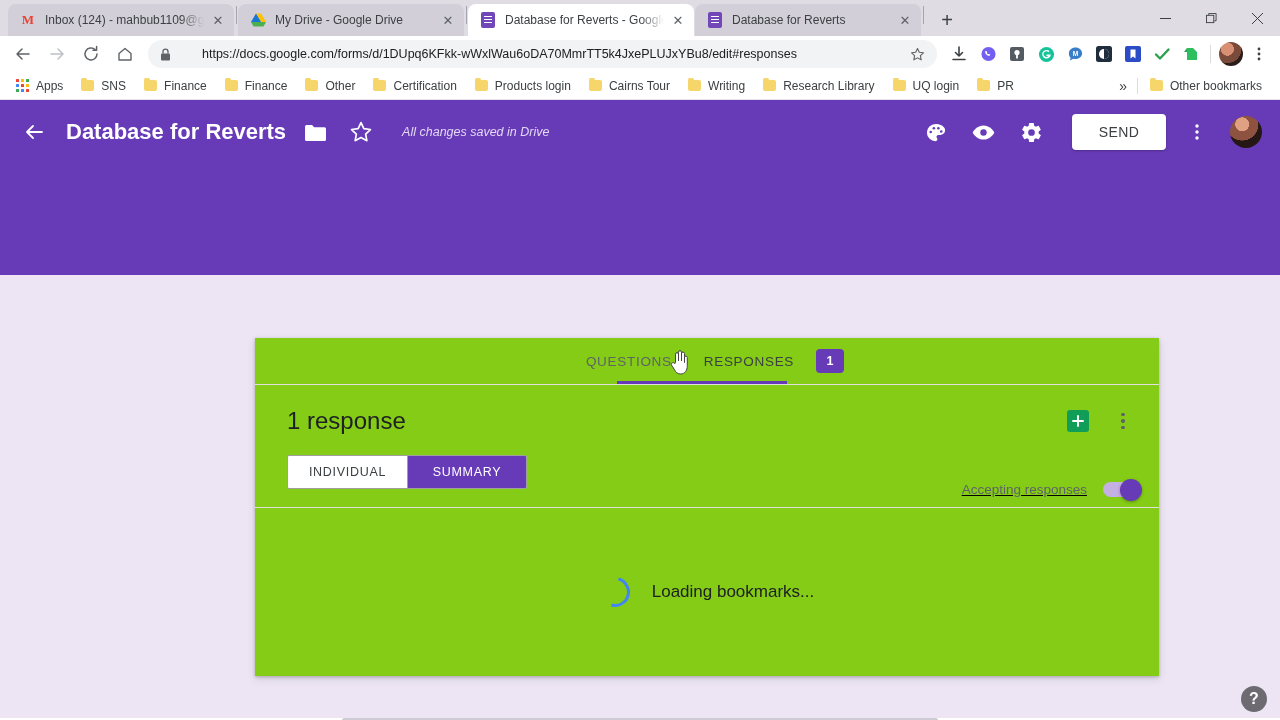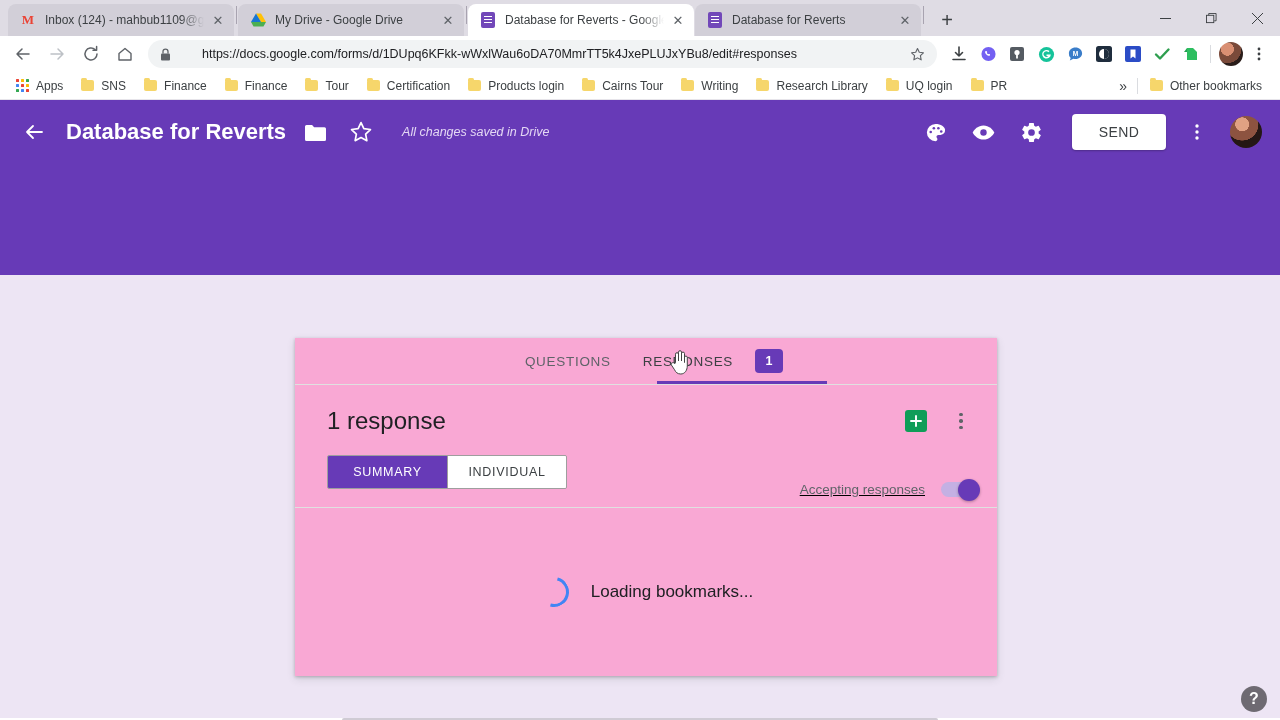--- a/index.html
+++ b/index.html
@@ -158,22 +158,22 @@
     display: flex; align-items: center; justify-content: center;
     box-shadow: 0 1px 2px rgba(0,0,0,.25);
   }
   .avatar-lg {
     width: 32px; height: 32px; border-radius: 50%; margin-left: 16px; flex: 0 0 32px;
     background: radial-gradient(circle at 38% 26%, #e0a183 0 22%, #8d5340 23% 52%, #241715 53% 100%);
   }
 
   
   .card {
-    position: absolute; left: 255px; top: 238px; width: 702px;
-    background: #f9a8d4; box-shadow: 0 1px 3px rgba(60,64,67,.3), 0 3px 8px rgba(60,64,67,.15); margin-left: 40px;
+    position: absolute; left: 255px; top: 238px; width: 904px;
+    background: #84cc16; box-shadow: 0 1px 3px rgba(60,64,67,.3), 0 3px 8px rgba(60,64,67,.15);
   }
   .tabs {
     height: 46px; display: flex; align-items: center; justify-content: center;
     position: relative;
   }
   .tabitem {
     font-size: 13.5px; letter-spacing: .7px; color: #5f6368;
     padding: 0 16px; height: 46px; display: flex; align-items: center;
   }
   .tabitem.active { color: #3c4043; }
@@ -447,21 +447,21 @@
     <div class="bm">
       <span class="folder"></span>
       <span class="label">Finance</span>
     </div>
     <div class="bm">
       <span class="folder"></span>
       <span class="label">Finance</span>
     </div>
     <div class="bm">
       <span class="folder"></span>
-      <span class="label">Tour</span>
+      <span class="label">Other</span>
     </div>
     <div class="bm">
       <span class="folder"></span>
       <span class="label">Certification</span>
     </div>
     <div class="bm">
       <span class="folder"></span>
       <span class="label">Products login</span>
     </div>
     <div class="bm">
@@ -558,22 +558,22 @@
         <span class="tabitem active">RESPONSES</span>
         <span class="badge">1</span>
         <span class="underline"></span>
       </div>
       <div class="card-sep"></div>
 
       <div class="summary-head">
         <div class="resp-count">1 response</div>
 
         <div class="segctl">
+          <span class="seg">INDIVIDUAL</span>
           <span class="seg active">SUMMARY</span>
-          <span class="seg">INDIVIDUAL</span>
         </div>
 
         <div class="head-right">
           <span class="sheets-icon">
             <svg width="14" height="14" viewBox="0 0 14 14">
                 <path d="M7 2v10M2 7h10" stroke="#fff" stroke-width="1.9" stroke-linecap="round"></path>
               </svg>
           </span>
           <span class="kebab">
             <i></i>

